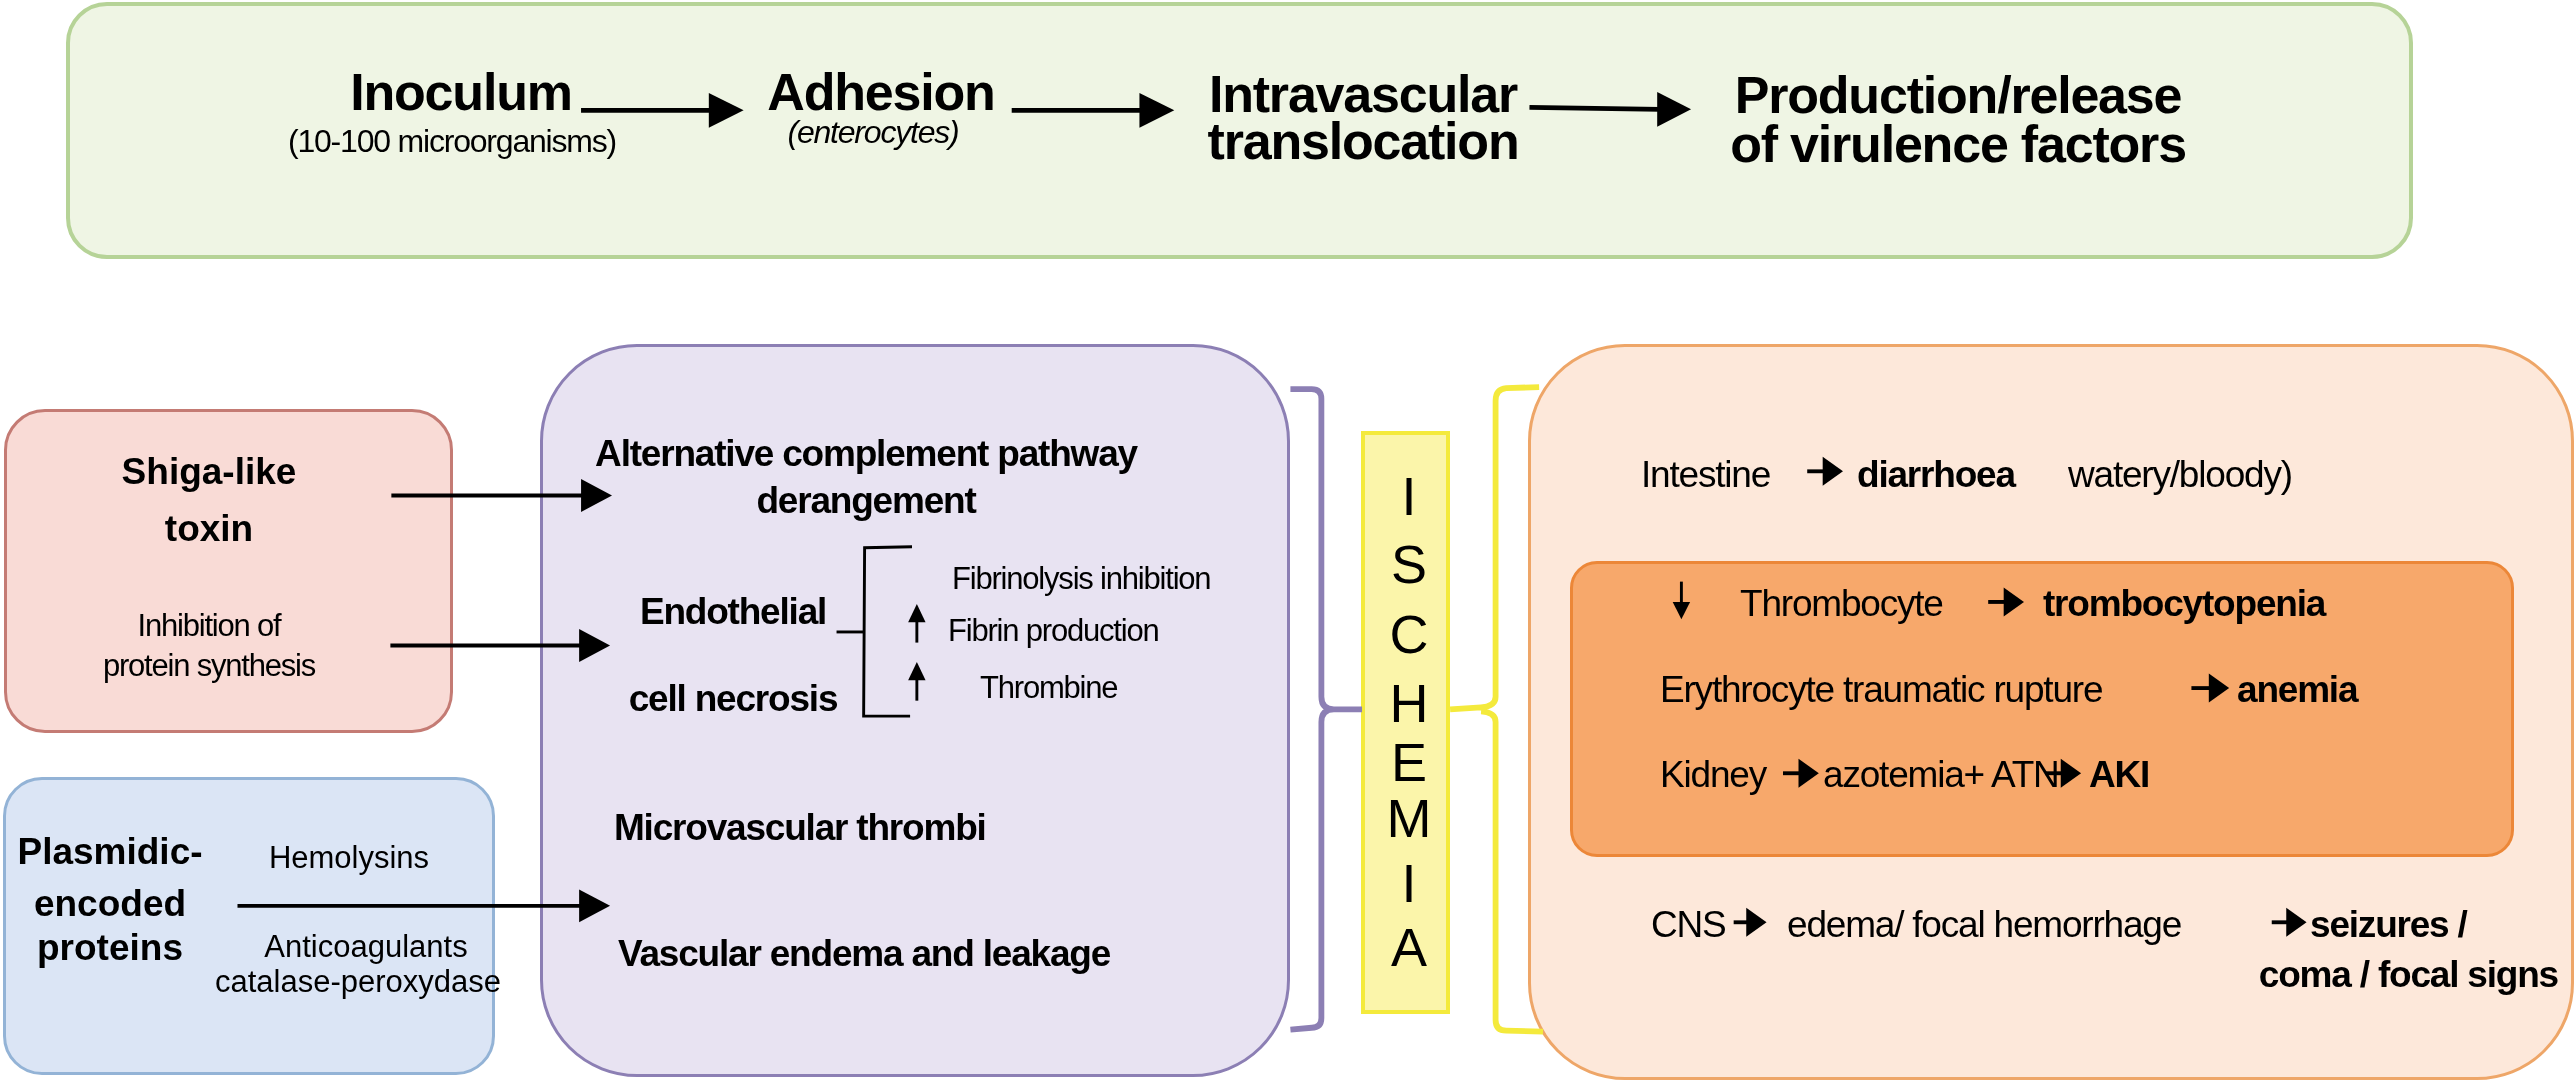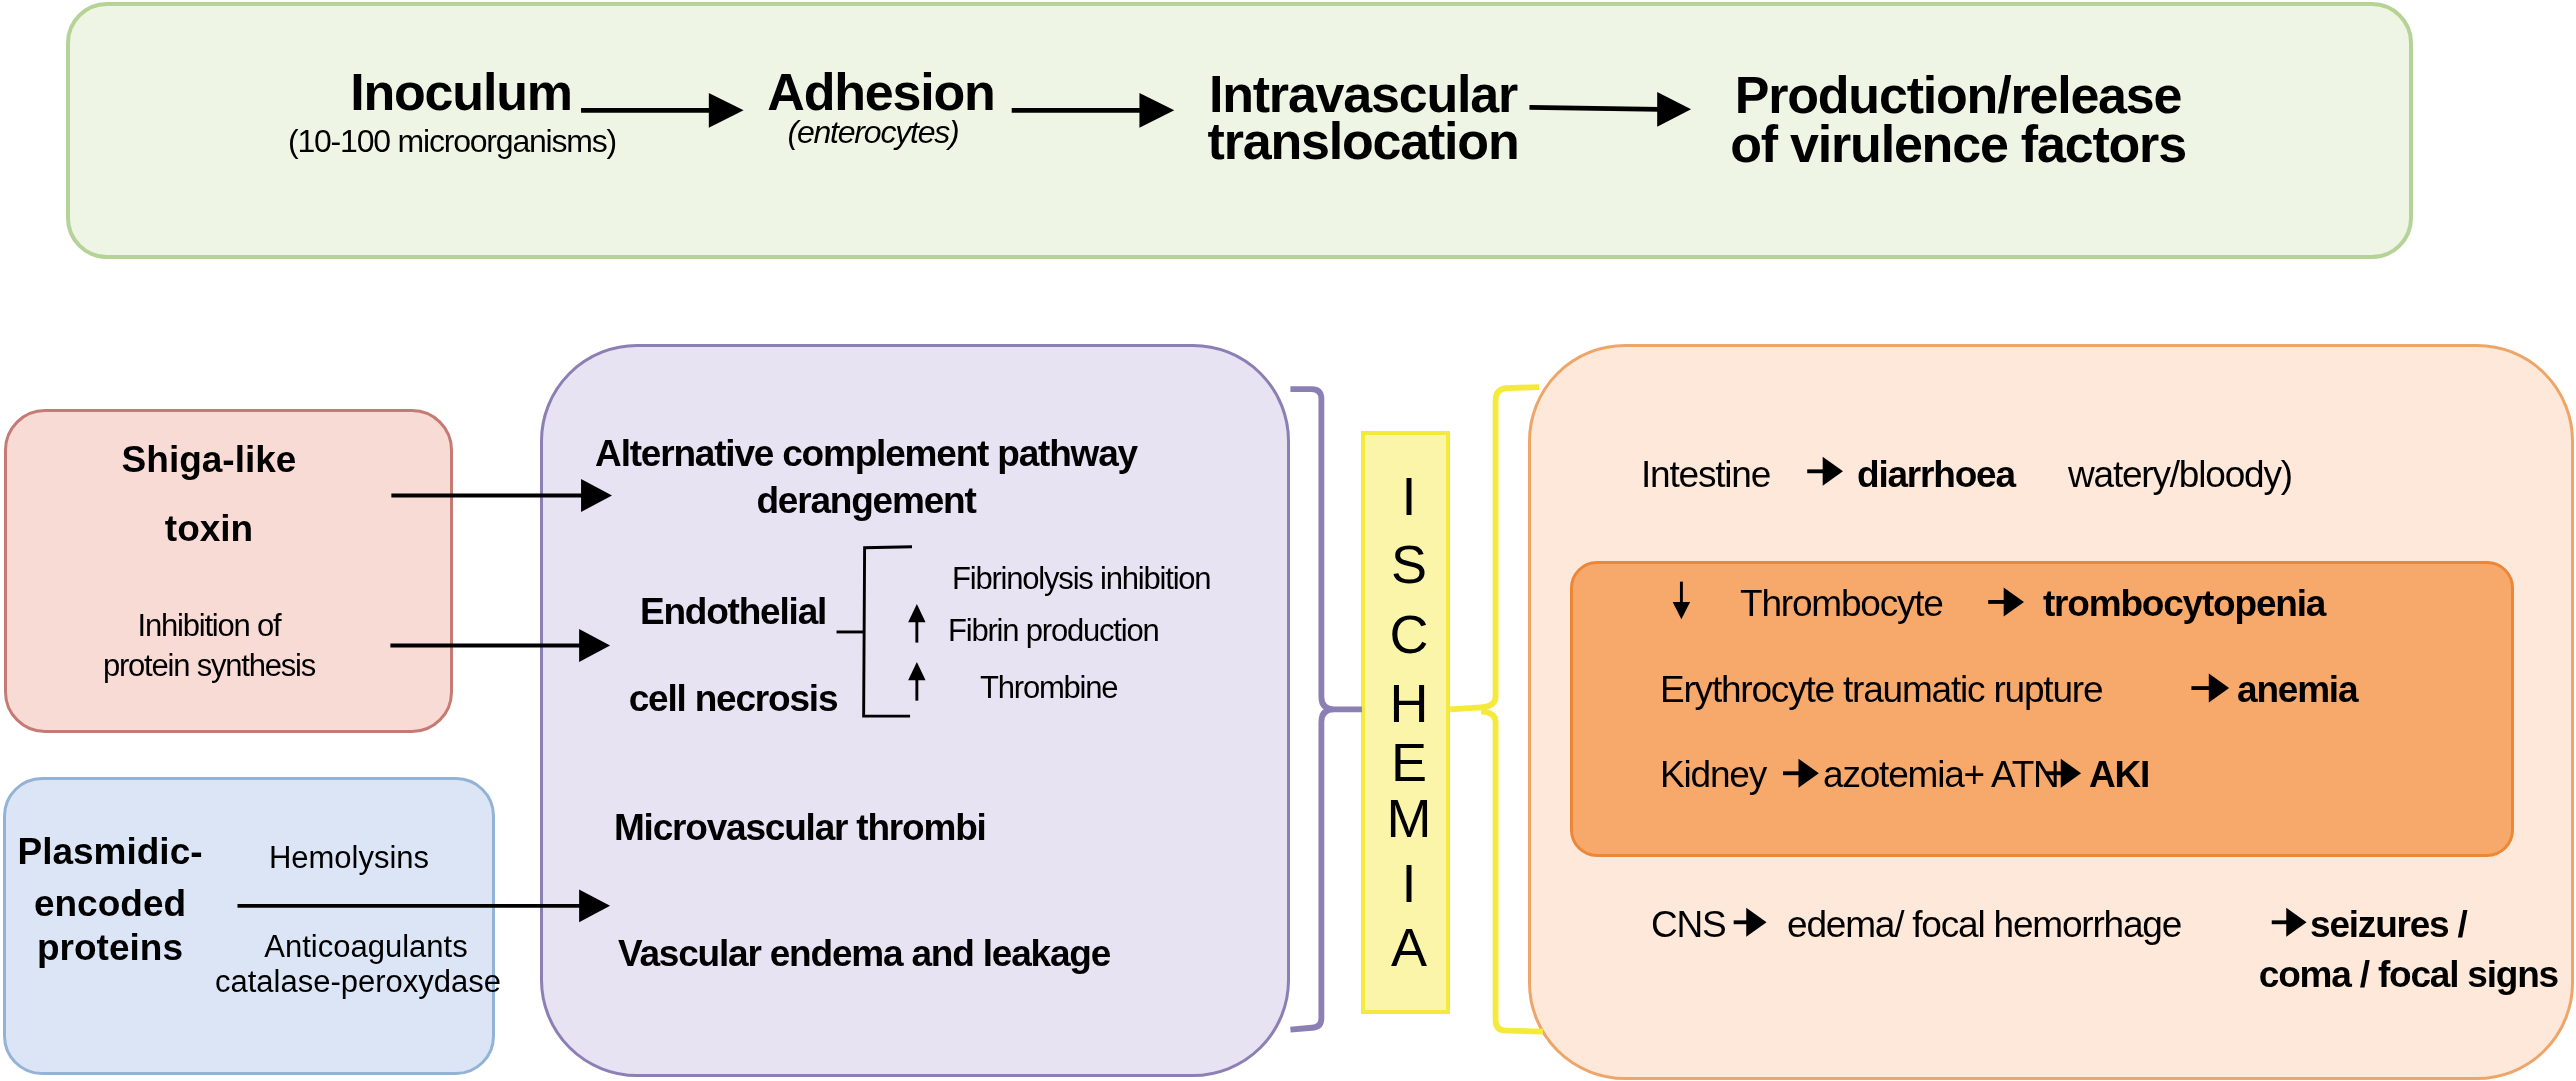--- a/index.html
+++ b/index.html
@@ -132,21 +132,21 @@
 
 <div class="t b hdr c nar" style="left:461px; top:66px;">Inoculum</div>
 <div class="t sub c nar" style="left:452px; top:125px;">(10-100 microorganisms)</div>
 <div class="t b hdr c nar" style="left:881px; top:66px;">Adhesion</div>
 <div class="t sub c nar" style="left:873px; top:116px;font-style:italic;">(enterocytes)</div>
 <div class="t b hdr c nar" style="left:1363px; top:68px;">Intravascular</div>
 <div class="t b hdr c nar" style="left:1363px; top:115px;">translocation</div>
 <div class="t b hdr c nar" style="left:1958px; top:69px;">Production/release</div>
 <div class="t b hdr c nar" style="left:1958px; top:118px;">of virulence factors</div>
 
-<div class="t b c" style="left:209px; top:441px; font-size:37px;">Shiga-like</div>
+<div class="t b c" style="left:209px; top:453px; font-size:37px;">Shiga-like</div>
 <div class="t b c" style="left:209px; top:510px; font-size:37px;">toxin</div>
 <div class="t c sm nar" style="left:209px; top:610px;">Inhibition of</div>
 <div class="t c sm nar" style="left:209px; top:650px;">protein synthesis</div>
 
 <div class="t b c" style="left:110px; top:833px; font-size:37px;">Plasmidic-</div>
 <div class="t b c" style="left:110px; top:885px; font-size:37px;">encoded</div>
 <div class="t b c" style="left:110px; top:929px; font-size:37px;">proteins</div>
 <div class="t c sm" style="left:349px; top:842px;">Hemolysins</div>
 <div class="t c sm" style="left:366px; top:931px;">Anticoagulants</div>
 <div class="t c sm" style="left:358px; top:966px;">catalase-peroxydase</div>

